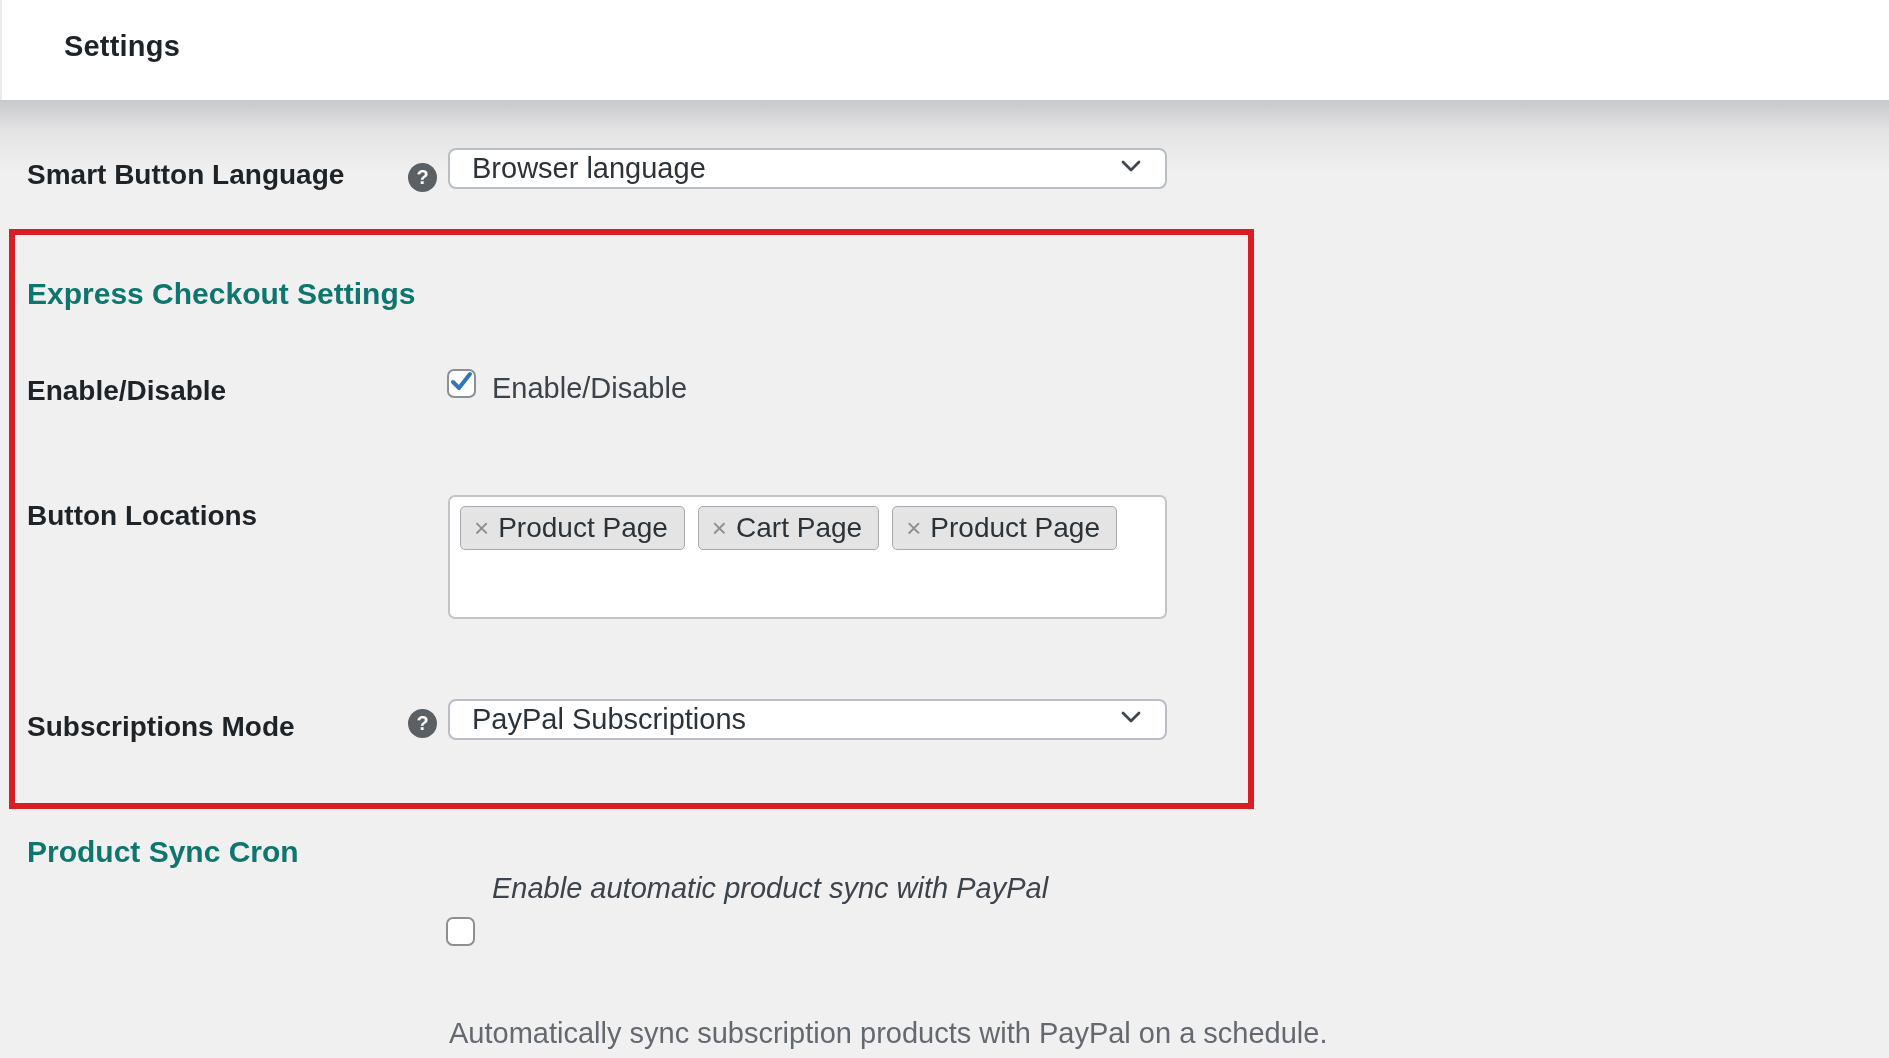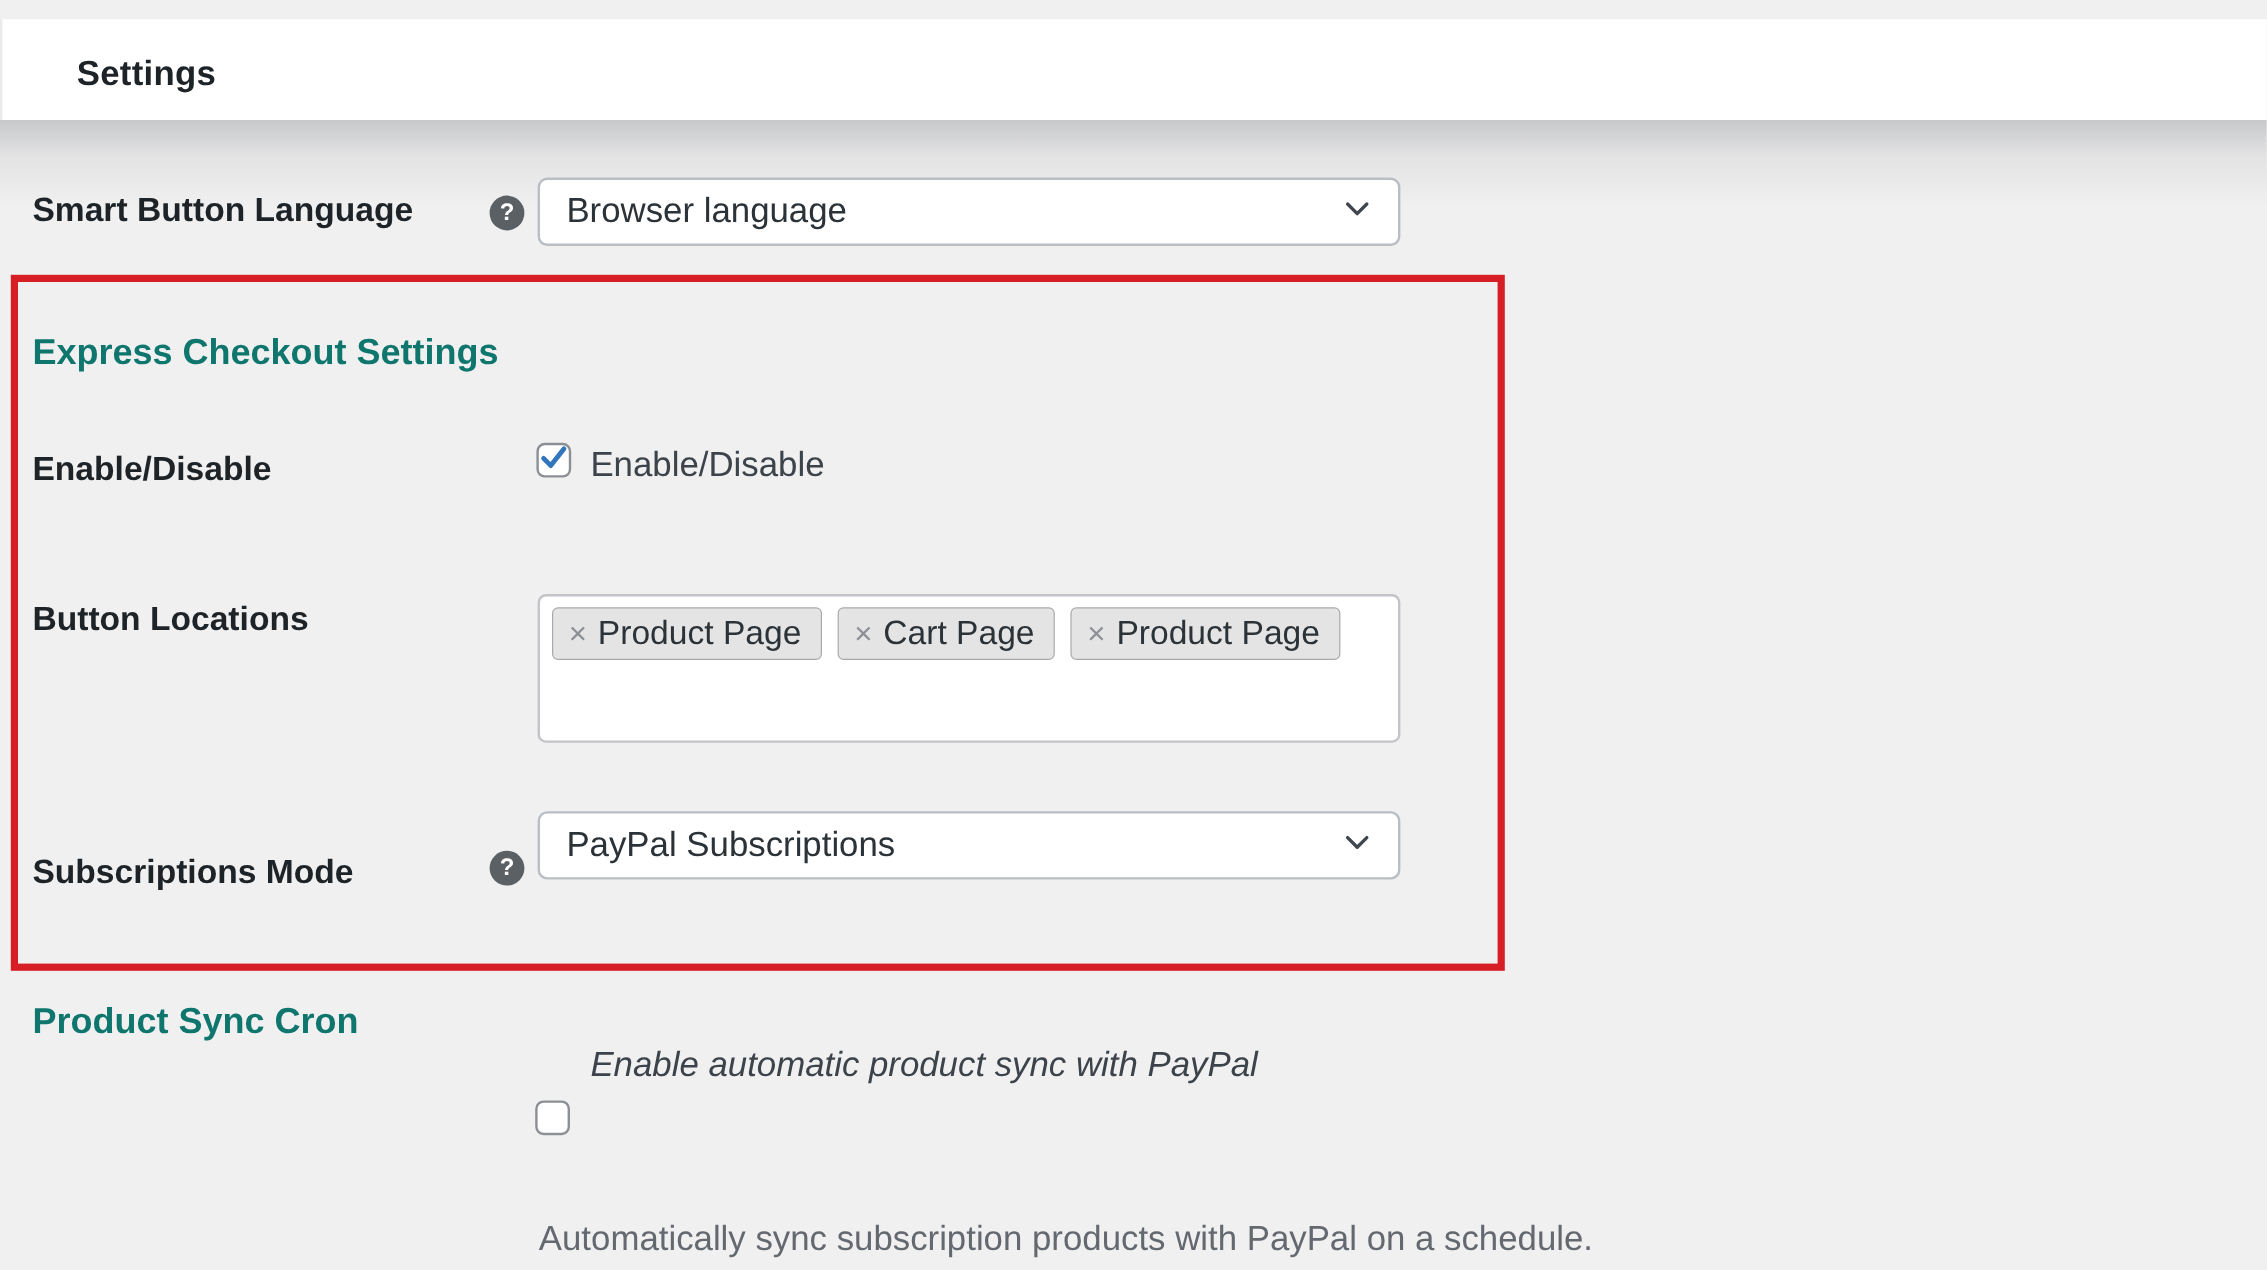--- a/index.html
+++ b/index.html
@@ -2,21 +2,21 @@
 <html><head>
 <meta charset="utf-8">
 <style>
   * { margin: 0; padding: 0; box-sizing: border-box; }
   html, body { width: 1889px; height: 1058px; }
   body { font-family: "Liberation Sans", sans-serif; background: #f0f0f1; }
 
   #app { position: relative; width: 1889px; height: 1058px; overflow: hidden; background: #f0f0f1; }
 
   .topbar {
-    position: absolute; left: 0; top: 16px; width: 1889px; height: 100px;
+    position: absolute; left: 0; top: 0; width: 1889px; height: 100px;
     background: #ffffff; border-left: 2px solid #ebebeb; padding-left: 28px;
   }
   .topbar-title {
     position: absolute; left: 62px; top: 30px;
     font-size: 29px; font-weight: bold; color: #1d2327; letter-spacing: 0.2px;
   }
 
   .content-shadow {
     position: absolute; left: 0; top: 100px; width: 1889px; height: 75px;
     background: linear-gradient(to bottom, #c7c8ca 0px, #e3e3e4 30px, #f0f0f1 72px);
@@ -32,21 +32,21 @@
     font-size: 30px; font-weight: bold; color: #0f766e;
   }
 
   .help-icon {
     position: absolute; width: 29px; height: 29px; border-radius: 50%;
     background: #5b6065; color: #ffffff; font-size: 20px; font-weight: bold;
     display: flex; align-items: center; justify-content: center; cursor: pointer;
   }
 
   .select-box {
-    position: absolute; left: 448px; width: 719px; height: 57px;
+    position: absolute; left: 448px; width: 719px; height: 41px;
     background: #ffffff; border: 2px solid #b9bec4; border-radius: 8px;
     display: flex; align-items: center; padding: 0 20px 0 22px;
     font-size: 29px; color: #2c3338; cursor: pointer;
   }
   .select-box .select-value { flex: 1 1 auto; white-space: nowrap; overflow: hidden; }
   .select-box svg { flex: 0 0 auto; }
 
   .highlight-box {
     position: absolute; left: 9px; top: 229px; width: 1245px; height: 580px;
     border: 6px solid #d71e24; pointer-events: none; z-index: 5;
@@ -129,21 +129,21 @@
     <span class="tag-pill">
       <span class="tag-remove">×</span>
       <span>Product Page</span>
     </span>
   </div>
 
   <div class="field-label" style="top:711px;">Subscriptions Mode</div>
   <div class="help-icon" style="left:408px; top:709px;">
     <span>?</span>
   </div>
-  <div class="select-box" style="top:676px;justify-content:space-between;">
+  <div class="select-box" style="top:699px;justify-content:space-between;">
     <span class="select-value">PayPal Subscriptions</span>
     <span>
       <svg width="28" height="28" viewBox="0 0 28 28">
           <polyline points="6,11 14,19 22,11" fill="none" stroke="#40464d" stroke-width="2.8" stroke-linecap="round" stroke-linejoin="round"></polyline>
         </svg>
     </span>
   </div>
 
   <div class="section-heading" style="top:835px;">Product Sync Cron</div>
 

